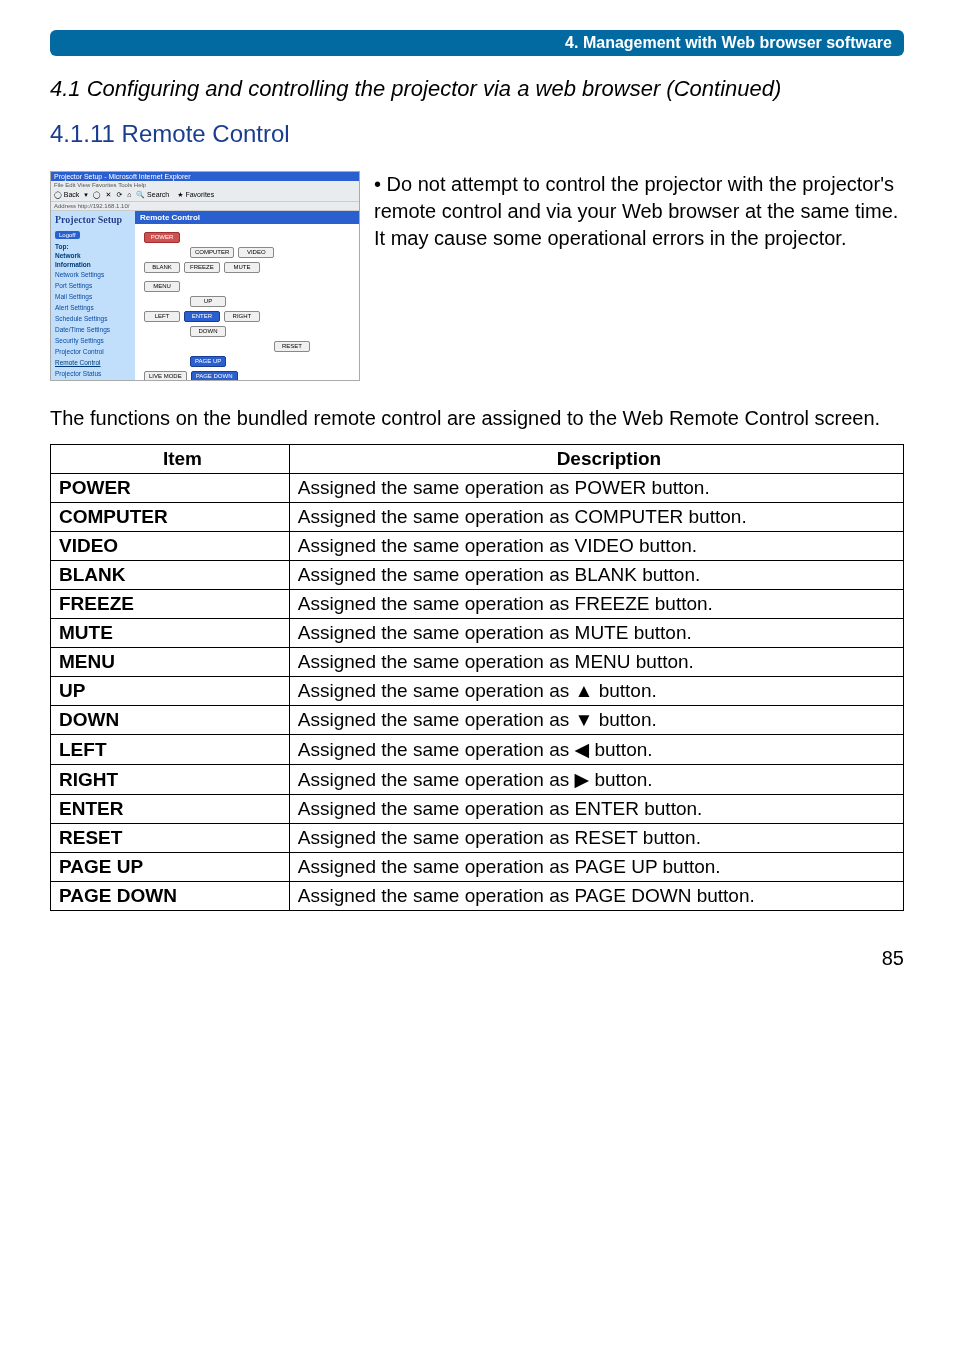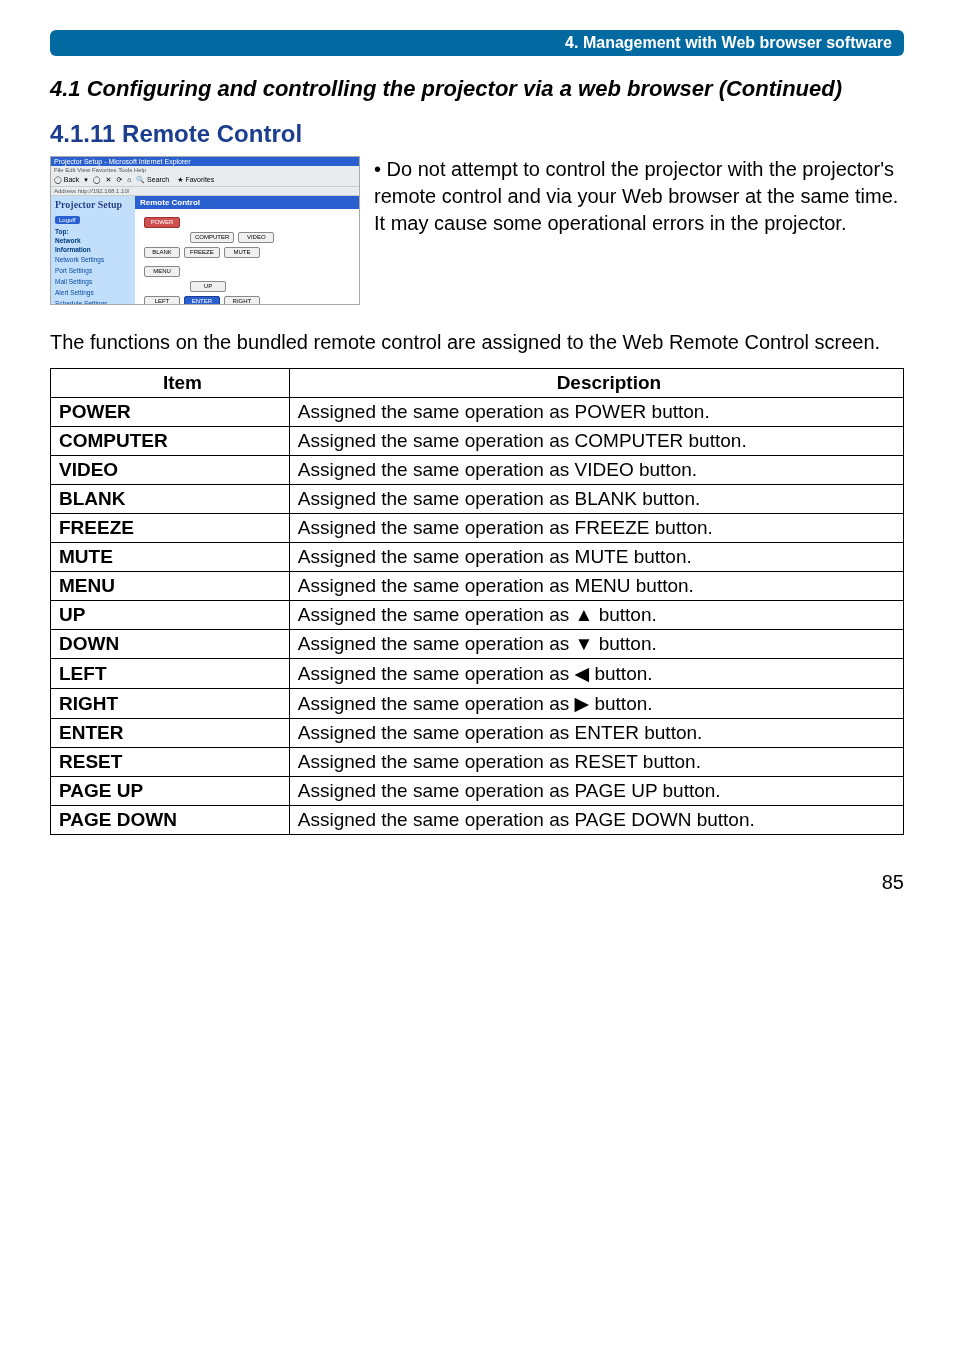--- a/index.html
+++ b/index.html
@@ -17,40 +17,40 @@
       color: #fff;
       font-weight: bold;
       padding: 4px 12px;
       border-radius: 6px;
       margin-bottom: 20px;
       text-align: right;
       font-size: 16px;
     }
     .section-title {
       font-style: italic;
-      font-weight: bold;
+      font-weight: normal;
       font-size: 22px;
       margin-bottom: 18px;
     }
     .subsection-title {
       color: #1a3d8f;
-      font-weight: 700;
+      font-weight: 400;
       font-size: 24px;
-      margin-bottom: 8px;
+      margin-bottom: 23px;
       font-family: Arial Black, Arial, sans-serif;
     }
     .intro-row {
       display: flex;
       gap: 14px;
       margin-bottom: 24px;
       align-items: flex-start;
     }
     .screenshot {
       width: 310px;
-      height: 149px;
+      height: 210px;
       border: 1px solid #aaa;
       position: relative;
       background: #f7f9fb;
       font-size: 7px;
       overflow: hidden;
       flex-shrink: 0;
     }
     .ss-titlebar {
       background: #2a5fd0;
       color: #fff;

